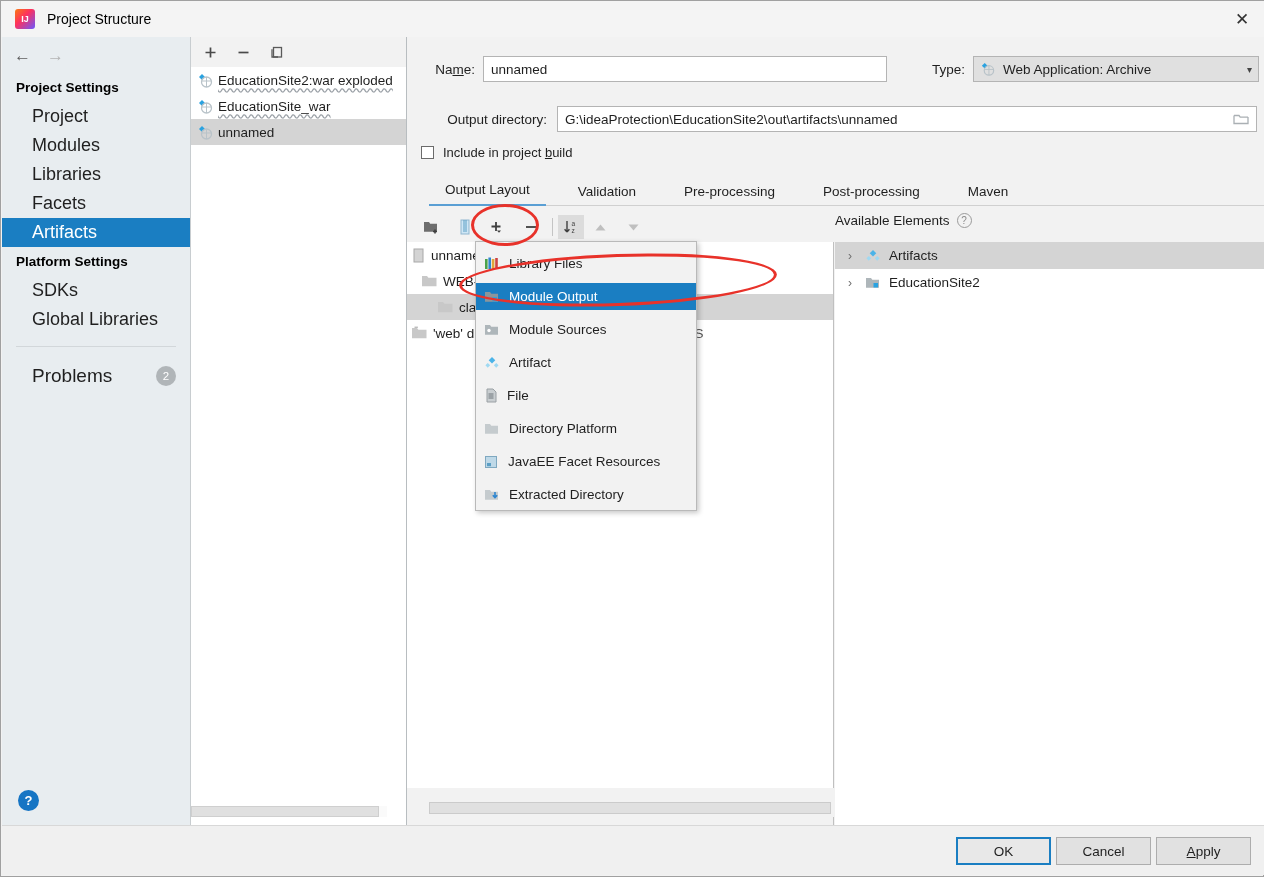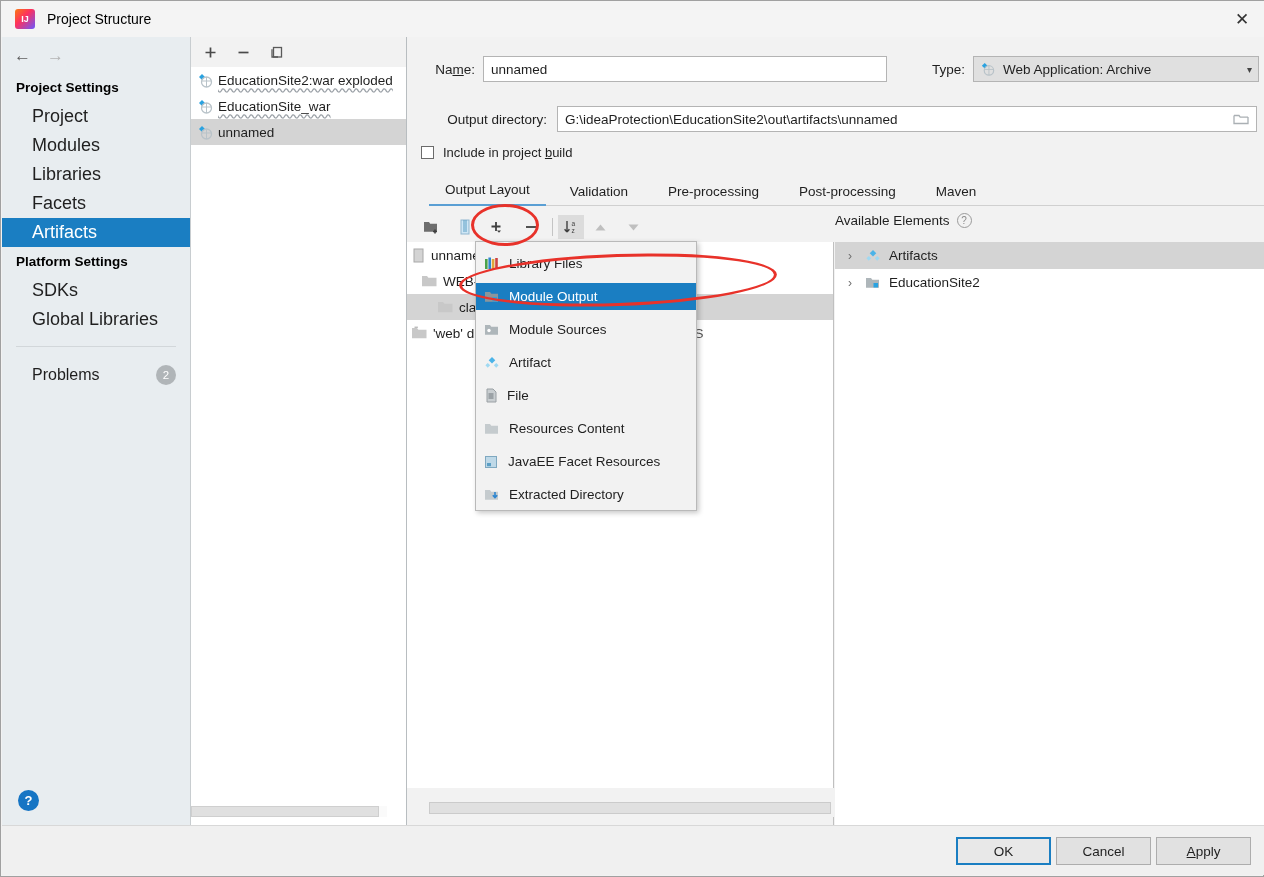--- a/index.html
+++ b/index.html
@@ -62,21 +62,21 @@
   }
   .sb-item {
     padding: 6px 0 6px 30px; font-size: 18px; color: #1f1f1f; cursor: pointer;
     line-height: 17px;
   }
   .sb-item.selected { background: #1a7ec2; color: #ffffff; }
   .sb-sep { height: 1px; background: #d2d7da; margin: 12px 14px 12px 14px; }
   .sb-problems {
     display: flex; align-items: center; padding: 6px 14px 6px 30px; cursor: pointer;
   }
-  .sb-problems .lbl { flex: 1; font-size: 16px; }
+  .sb-problems .lbl { flex: 1; font-size: 19px; }
   .badge {
     width: 20px; height: 20px; border-radius: 50%;
     background: #b0b5b8; color: #fff; font-size: 11.5px;
     display: flex; align-items: center; justify-content: center;
   }
   .help-circle {
     position: absolute; left: 16px; bottom: 16px;
     width: 21px; height: 21px; border-radius: 50%;
     background: #1675c4; color: #fff;
     font-size: 13px; font-weight: bold;
@@ -133,21 +133,21 @@
   }
   .combo .caret { margin-left: auto; color: #444; font-size: 10px; }
   .chk {
     width: 13px; height: 13px; border: 1px solid #6b6b6b; background: #fff;
     display: inline-block; cursor: pointer; flex: none;
   }
 
   
   .tabs {
     position: absolute; left: 22px; top: 138px; width: 835px; height: 31px;
-    display: flex; align-items: flex-end; gap: 8px;
+    display: flex; align-items: flex-end; gap: 16px;
   }
   .tab {
     padding: 4px 16px 7px 16px; font-size: 13.5px; cursor: pointer; color: #1f1f1f;
   }
   .tab.active { border-bottom: 2px solid #5a9fd4; }
   .tabs-underline {
     position: absolute; left: 22px; top: 168px; width: 835px; height: 1px;
     background: #d0d0d0;
   }
 
@@ -560,21 +560,21 @@
         </svg>
       </span>
       <span>File</span>
     </div>
     <div class="ctx-item">
       <span>
         <svg width="16" height="14" viewBox="0 0 16 14">
           <path d="M1 2h5l1.3 1.7H14v8H1z" fill="#c5cbce"></path>
         </svg>
       </span>
-      <span>Resources Content</span>
+      <span>Directory Platform</span>
     </div>
     <div class="ctx-item">
       <span>
         <svg width="15" height="14" viewBox="0 0 15 14">
           <rect x="1.5" y="1.5" width="11" height="11" fill="#bfd9e8" stroke="#7fa8c0"></rect>
           <rect x="3" y="8" width="4" height="3.2" fill="#5b9ec4"></rect>
         </svg>
       </span>
       <span>JavaEE Facet Resources</span>
     </div>

